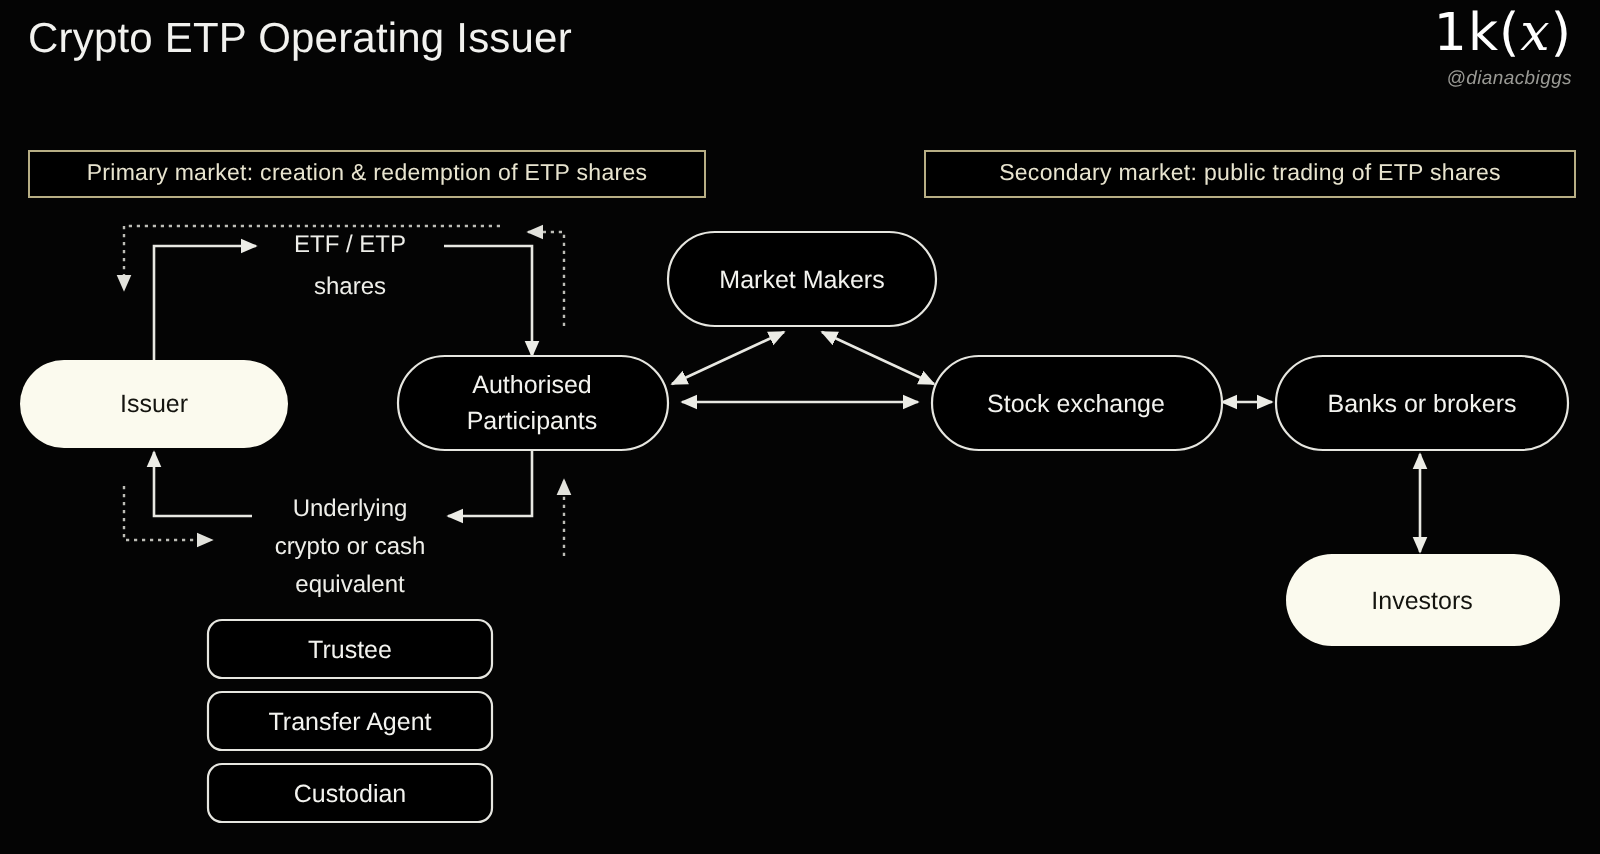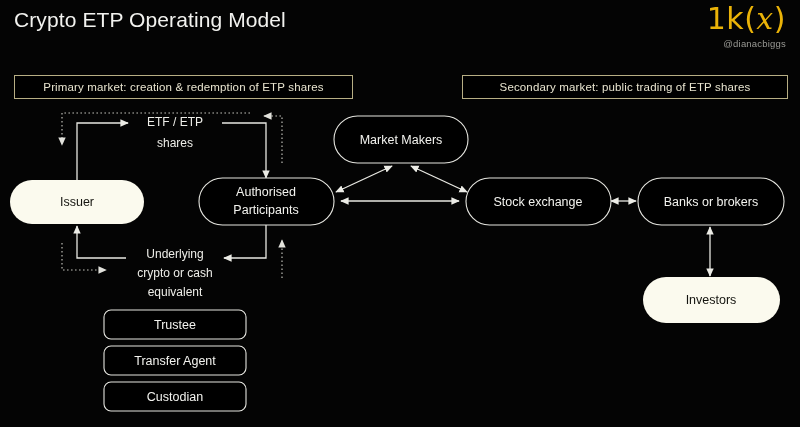--- a/index.html
+++ b/index.html
@@ -12,26 +12,26 @@
 
   .title{
     position:absolute;left:14px;top:8px;
     font-size:21px;font-weight:400;letter-spacing:.1px;color:#f2f2ef;
     white-space:nowrap;
   }
   .brand{
     position:absolute;right:14px;top:4px;text-align:right;
   }
   .brand-mark{
-    font-size:30px;color:#eab308;font-family:"DejaVu Sans", sans-serif;
+    font-size:26px;color:#ffffff;font-family:"DejaVu Sans", sans-serif;
     letter-spacing:.5px;line-height:1;
   }
   .brand-mark i{font-family:"DejaVu Serif",serif;font-style:italic;}
   .brand-handle{
-    font-size:9.5px;color:#9a9a95;margin-top:4px;letter-spacing:.2px;
+    font-size:9.5px;color:#9a9a95;margin-top:4px;letter-spacing:.2px;font-style:italic;
   }
 
   .banner{
     position:absolute;height:22px;border:1px solid #b7ae84;
     display:flex;align-items:center;justify-content:center;
     color:#e8e4cf;font-size:11.5px;letter-spacing:.15px;white-space:nowrap;
     background:#000;
   }
   #banner-primary{left:14px;top:75px;width:337px;}
   #banner-secondary{left:462px;top:75px;width:324px;}
@@ -52,21 +52,21 @@
     text-anchor:middle;dominant-baseline:middle;fill:#eeeee9;
   }
   .solid-edge{stroke:#e8e8e2;stroke-width:1.3;fill:none;}
   .dot-edge{stroke:#bdbdb6;stroke-width:1.2;fill:none;stroke-dasharray:1.6 2.4;stroke-linecap:butt;}
 </style>
 </head>
 <body>
 
 <div id="stage">
 
-  <div class="title">Crypto ETP Operating Model</div>
+  <div class="title">Crypto ETP Operating Issuer</div>
 
   <div class="brand">
     <div class="brand-mark"><span>1k(</span><i>x</i><span>)</span></div>
     <div class="brand-handle">@dianacbiggs</div>
   </div>
 
   <div class="banner" id="banner-secondary">Secondary market: public trading of ETP shares</div>
   <div class="banner" id="banner-primary">Primary market: creation &amp; redemption of ETP shares</div>
 
   <svg id="diagram" viewBox="0 0 800 427">

